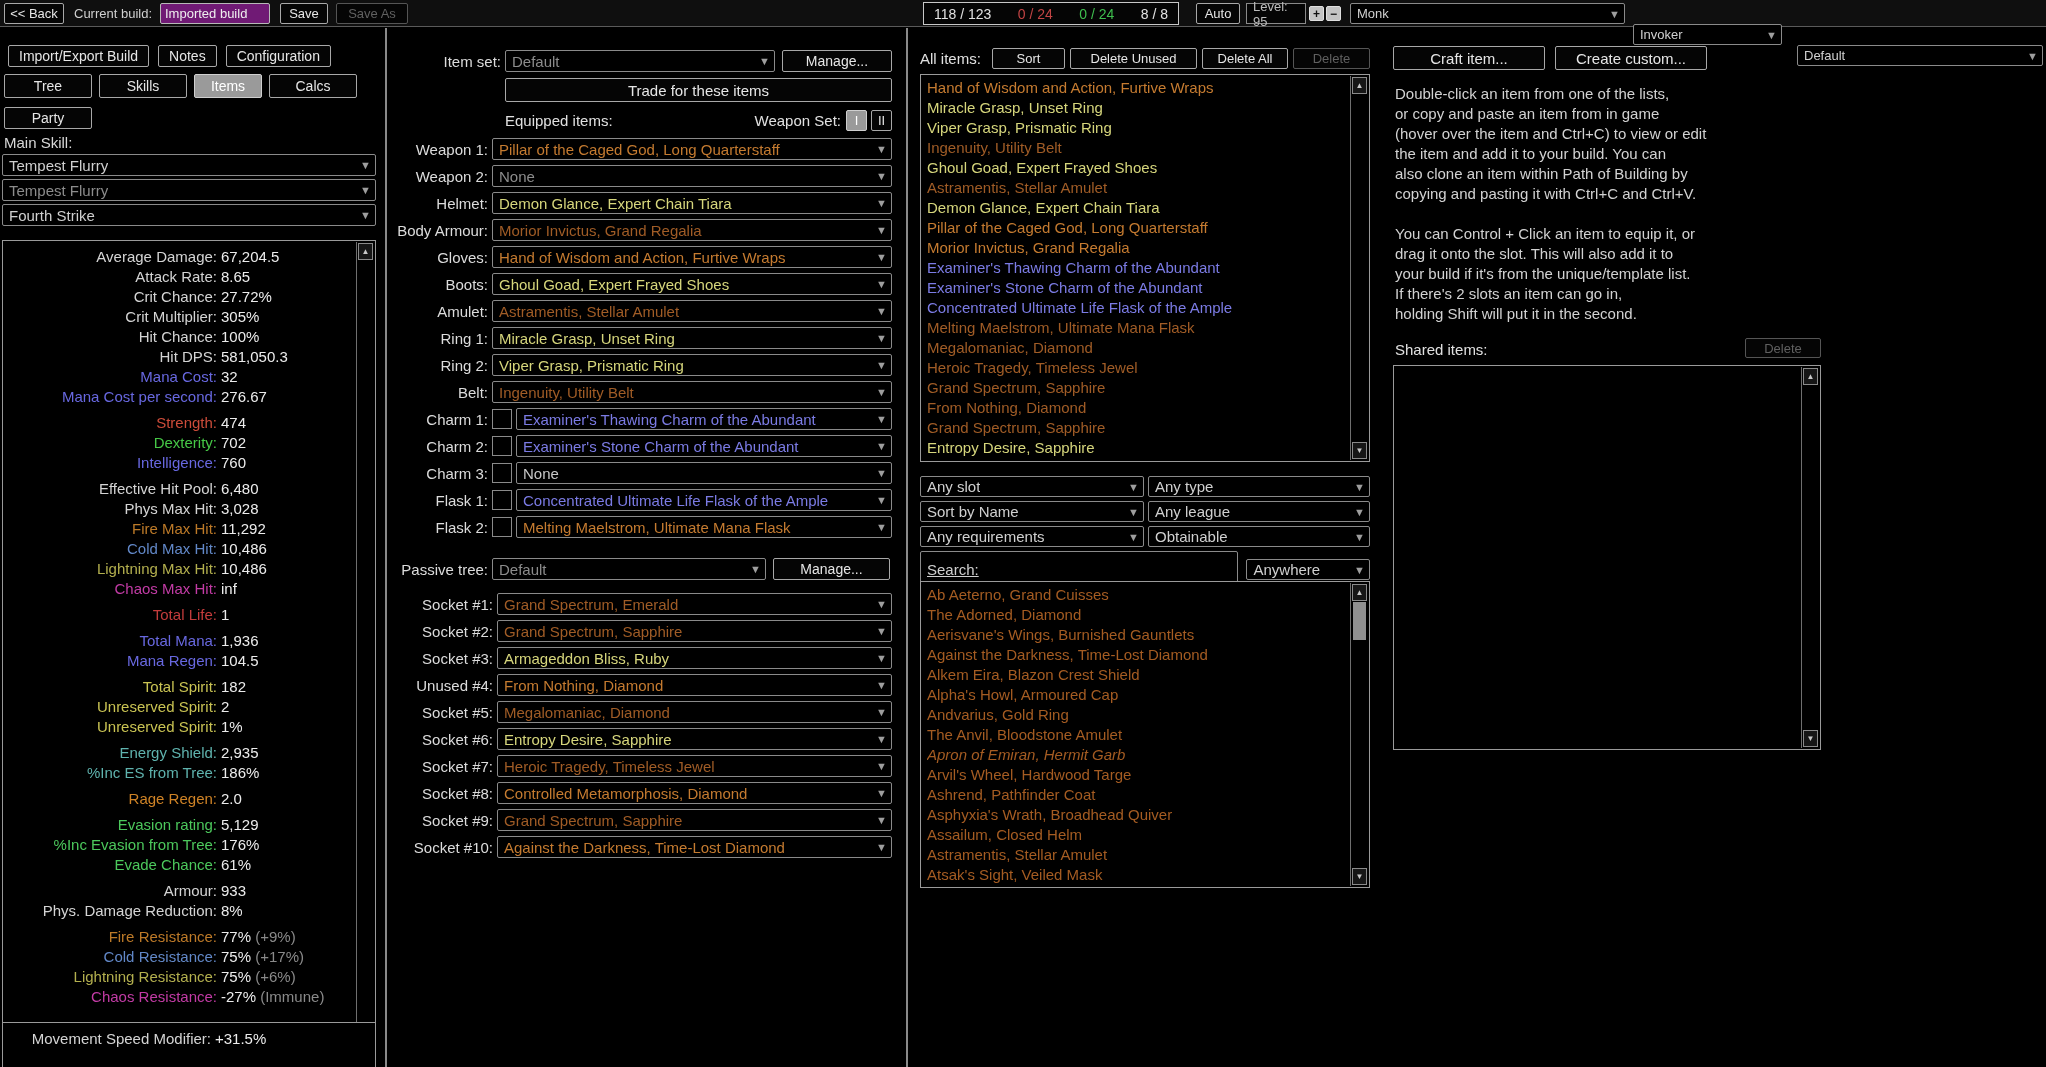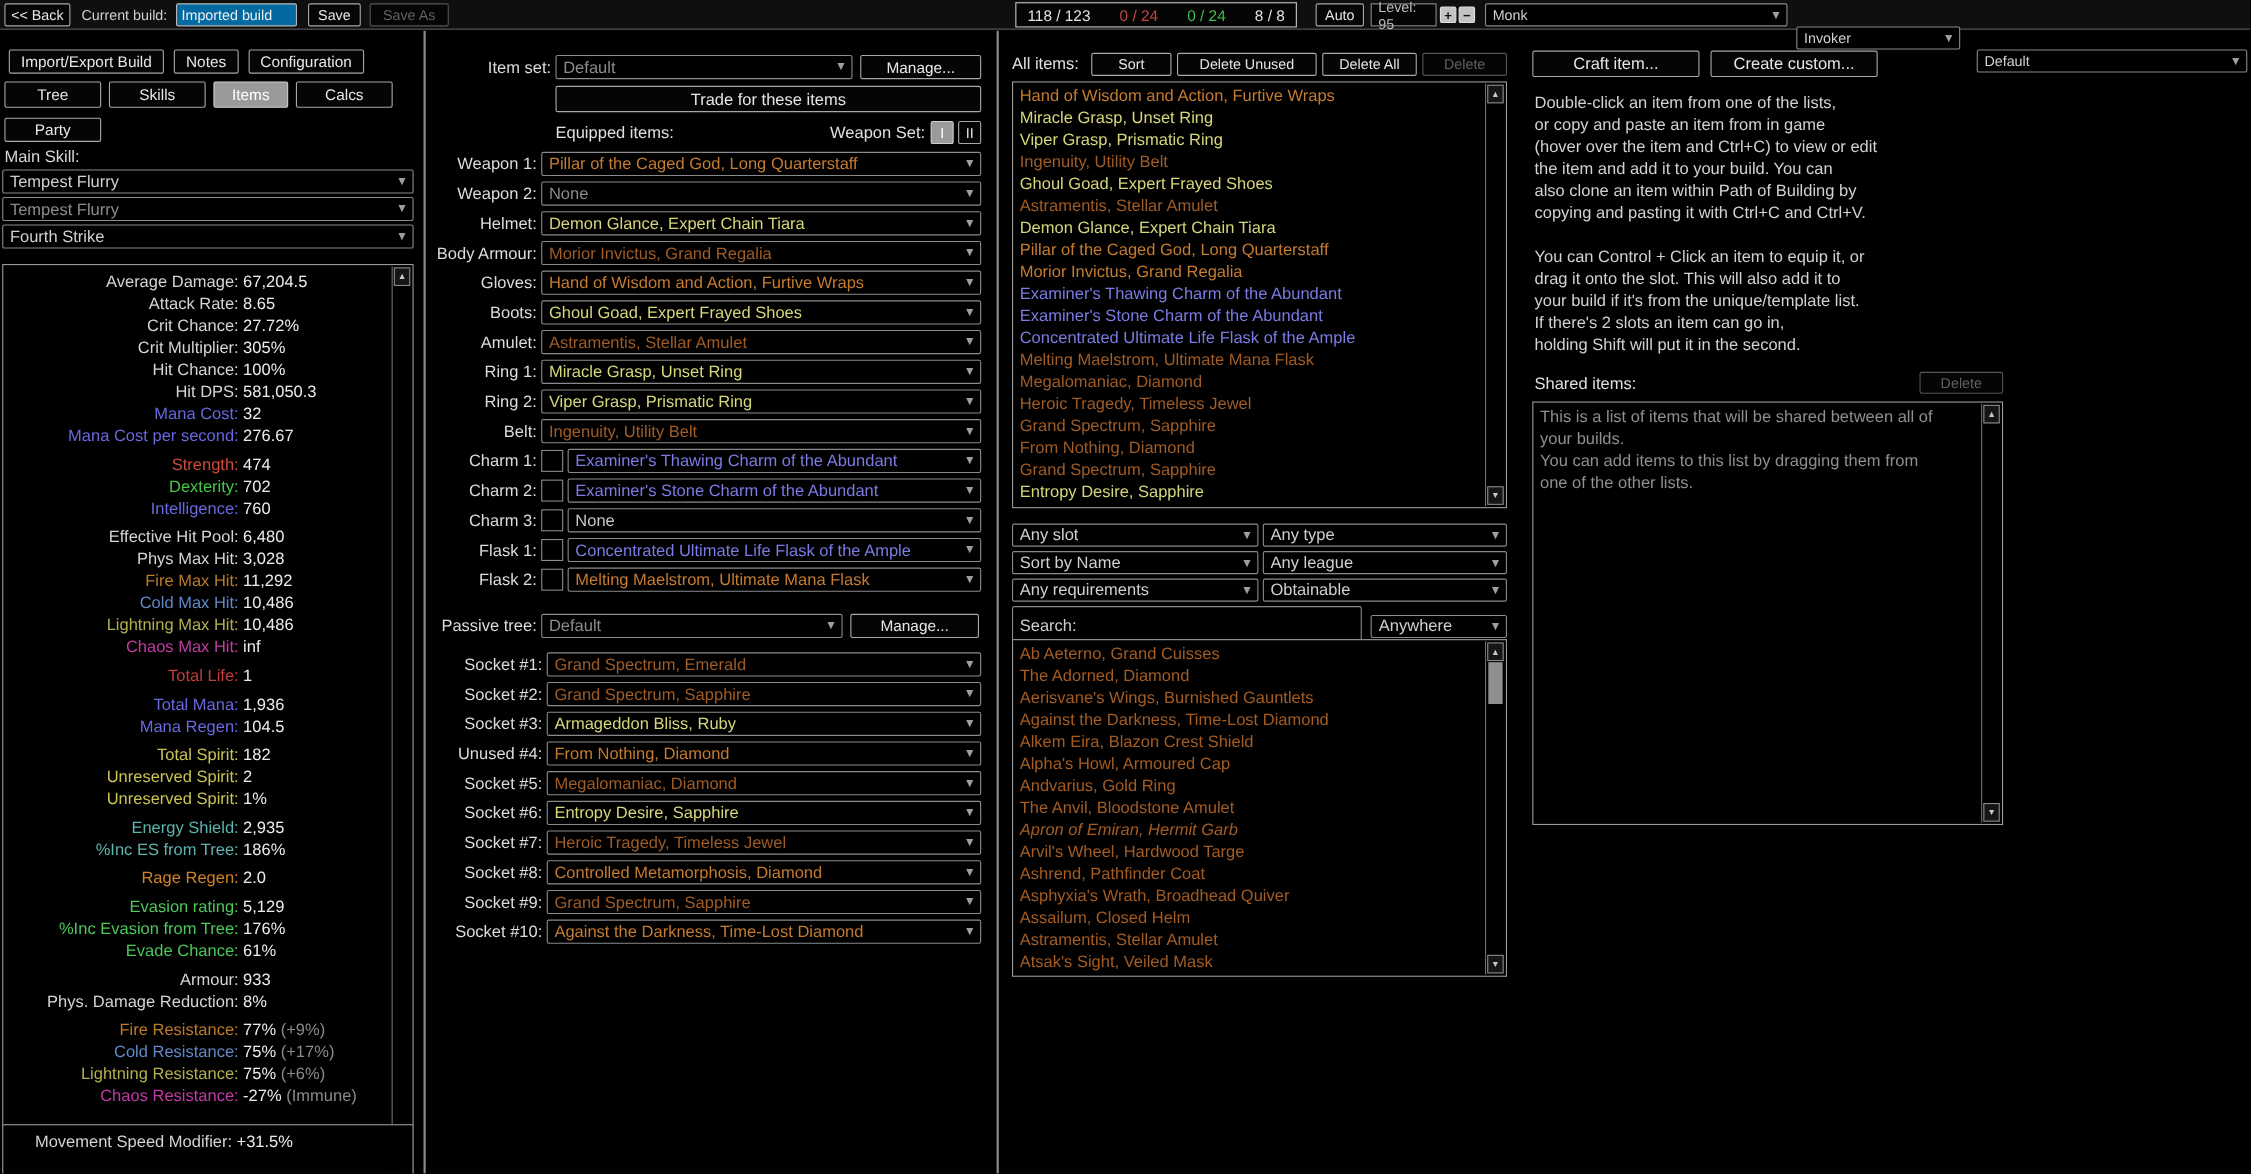--- a/index.html
+++ b/index.html
@@ -8,21 +8,21 @@
   .abs{position:absolute;box-sizing:border-box;}
   
   #topbar{position:absolute;left:0;top:0;width:2046px;height:27px;background:#0f0f0f;
           border-bottom:1px solid #5a5a5a;box-sizing:border-box;font-size:13px;}
   .btn{display:flex;align-items:center;justify-content:center;background:#050505;
        border:1px solid #a8a8a8;color:#e6e6e6;border-radius:2px;font-size:13px;
        box-sizing:border-box;white-space:nowrap;cursor:default;}
   .btn.disabled{border-color:#555;color:#606060;}
   .btn.active{background:#9a9a9a;color:#fff;border-color:#cfcfcf;}
   .tb-label{position:absolute;line-height:27px;color:#d0d0d0;}
-  .tb-input{background:#0369a1;border:1px solid #b8b8b8;color:#efefef;font-size:13px;
+  .tb-input{background:#701a75;border:1px solid #b8b8b8;color:#efefef;font-size:13px;
             padding:0 4px;display:flex;align-items:center;box-sizing:border-box;border-radius:2px;}
   .points-box{display:flex;align-items:center;justify-content:space-between;
               border:1px solid #c8c8c8;background:#050505;padding:0 10px;font-size:14px;box-sizing:border-box;}
   .level-box{border:1px solid #8a8a8a;background:#050505;color:#bcbcbc;display:flex;
              align-items:center;padding:0 6px;box-sizing:border-box;font-size:13px;}
   .mini-btn{background:#c4c4c4;color:#111;border:1px solid #e0e0e0;display:flex;align-items:center;
             justify-content:center;font-size:12px;font-weight:bold;box-sizing:border-box;border-radius:2px;}
   
   .dd{position:relative;display:flex;align-items:center;background:#000;border:1px solid #8a8a8a;
       padding:0 18px 0 6px;box-sizing:border-box;font-size:15px;color:#d0d0d0;height:22px;
@@ -583,21 +583,21 @@
       <div class="dd" style="width:224px;height:21px;">
         <span class="dd-text">Any requirements</span>
         <span class="dd-arrow">▼</span>
       </div>
       <div class="dd" style="width:222px;height:21px;">
         <span class="dd-text">Obtainable</span>
         <span class="dd-arrow">▼</span>
       </div>
     </div>
     <div class="abs row-flex" style="left:0;top:523px;width:450px;">
-      <div class="search-box" style="width:320px;height:37px;">
+      <div class="search-box" style="width:320px;height:37px;text-decoration:underline;">
         <span>Search:</span>
         <input type="text" style="">
       </div>
       <div class="dd" style="width:124px;height:21px;margin-left:4px;">
         <span class="dd-text">Anywhere</span>
         <span class="dd-arrow">▼</span>
       </div>
     </div>
 
     <div class="panel abs" style="left:0;top:553px;width:450px;height:307px;">
@@ -640,24 +640,20 @@
     <div class="help-text abs" style="left:2px;top:196px;width:426px;">You can Control + Click an item to equip it, or
 drag it onto the slot.  This will also add it to
 your build if it's from the unique/template list.
 If there's 2 slots an item can go in,
 holding Shift will put it in the second.</div>
 
     <span class="abs" style="left:2px;top:313px;font-size:15px;color:#e0e0e0;">Shared items:</span>
     <div class="btn abs disabled" style="left:352px;top:310px;width:76px;height:20px;">Delete</div>
 
     <div class="panel abs" style="left:0;top:337px;width:428px;height:385px;">
-      <div class="help-text" style="padding:4px 26px 4px 6px;color:#8f8f8f;">This is a list of items that will be shared between all of
-your builds.
-You can add items to this list by dragging them from
-one of the other lists.</div>
       <div class="sbar">
         <div class="sbtn up">▲</div>
         <div class="sbtn down">▼</div>
       </div>
     </div>
   </section>
 
 </div>
 
 </body></html>

